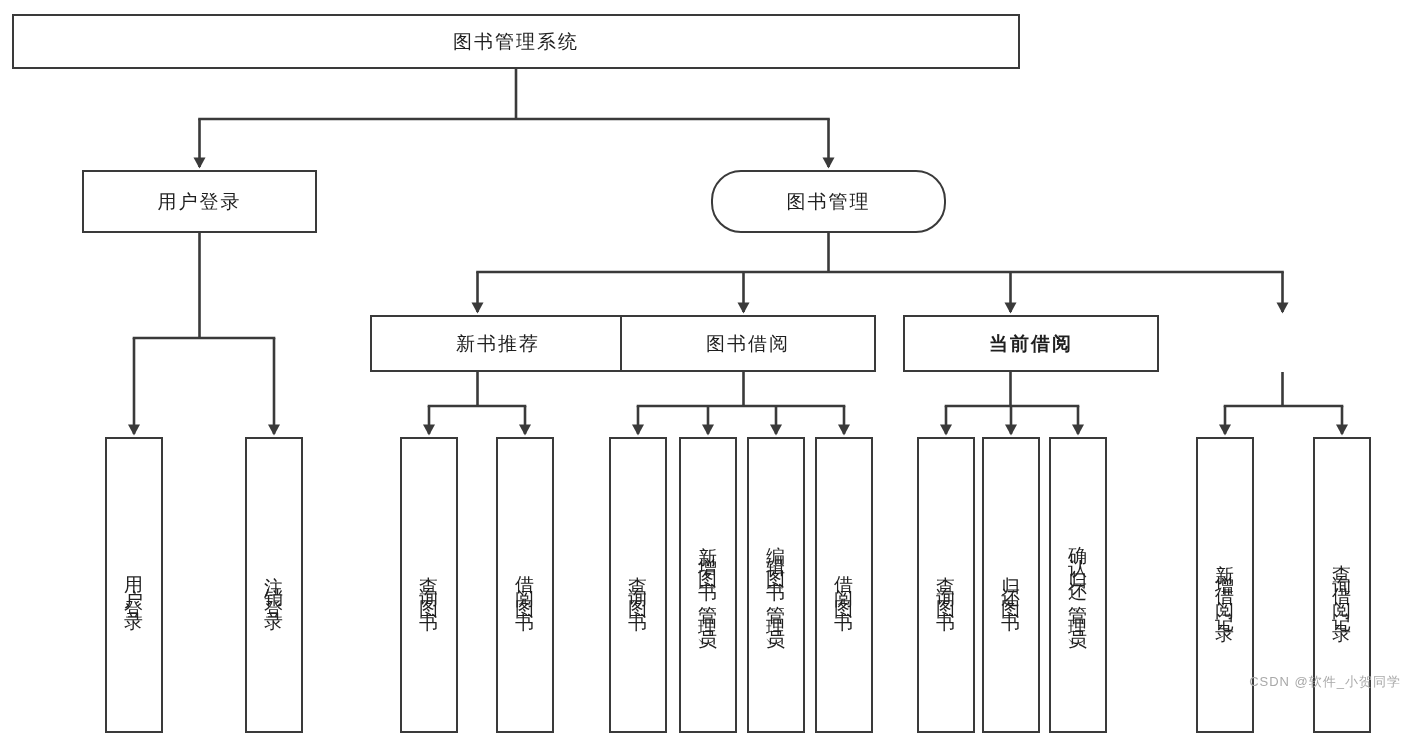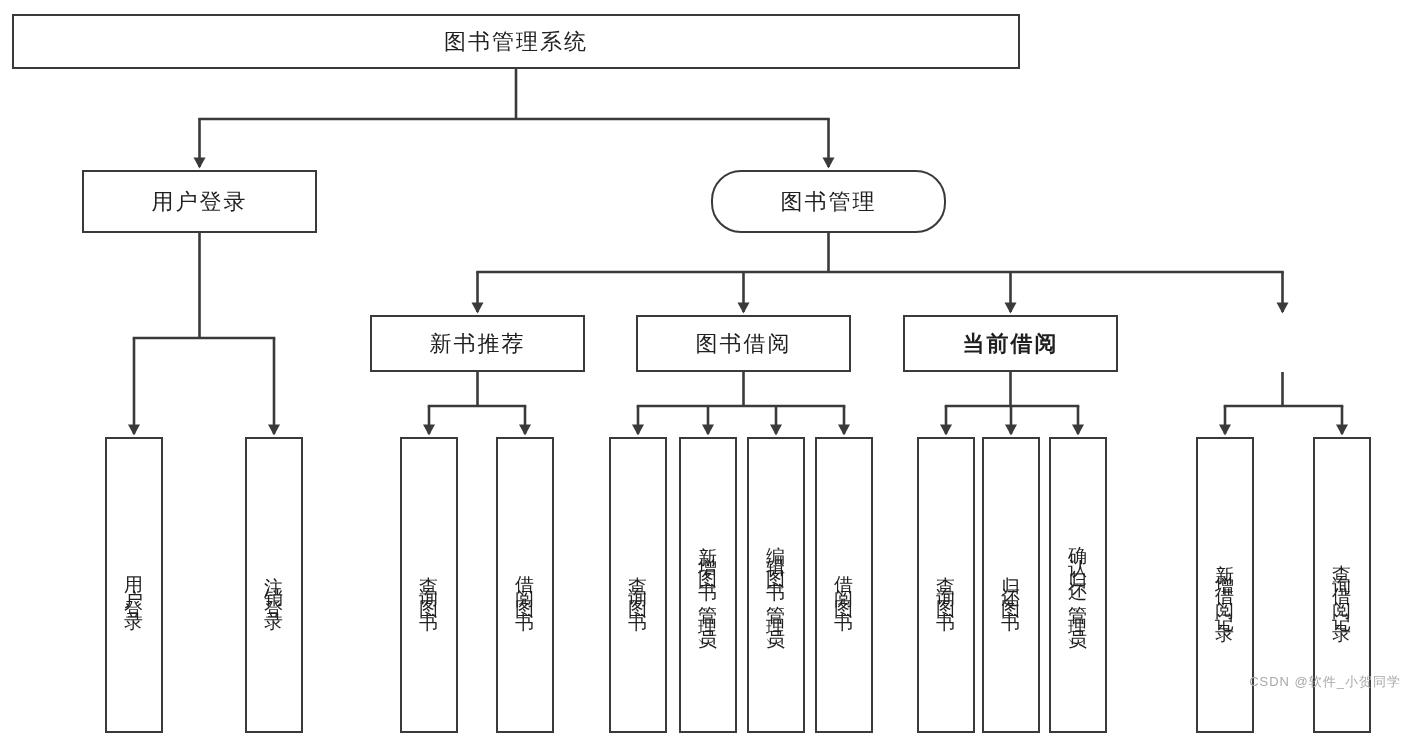--- a/index.html
+++ b/index.html
@@ -21,24 +21,24 @@
   .wires line{stroke:var(--line);stroke-width:2.6;}
   .wires .arrowhead{fill:var(--line);stroke:none;}
   .node{
     position:absolute;
     box-sizing:border-box;
     border:2.6px solid var(--line);
     background:#fff;
     display:flex;align-items:center;justify-content:center;
     text-align:center;
   }
-  .hnode{font-size:22px;letter-spacing:2px;line-height:1;text-align:right;}
+  .hnode{font-size:19px;letter-spacing:2px;line-height:1;text-align:right;}
   .root{left:12px;top:14px;width:1008px;height:55px;}
   .lv2{top:170px;width:235px;height:63px;}
-  .lv3{top:315px;width:215px;height:57px;}
+  .lv3{top:315px;width:256px;height:57px;}
   .vnode{
     top:437px;width:58px;height:296px;
     font-size:19px;line-height:1;
   }
   .vnode .vtext{
     writing-mode:vertical-rl;
     text-orientation:mixed;
     letter-spacing:12px;
     white-space:nowrap;
   }
@@ -103,21 +103,21 @@
     <line x1="1225" y1="406" x2="1225" y2="434" marker-end="url(#arr)"></line>
     <line x1="1342" y1="406" x2="1342" y2="434" marker-end="url(#arr)"></line>
   </svg>
 
   <div class="node hnode root">图书管理系统</div>
 
   <div class="node hnode lv2" style="left:82px;">用户登录</div>
   <div class="node hnode lv2" style="left:711px;border-radius:30px;">图书管理</div>
 
   <div class="node hnode lv3" style="left:370px;">新书推荐</div>
-  <div class="node hnode lv3" style="left:636px;">图书借阅</div>
+  <div class="node hnode lv3" style="left:620px;">图书借阅</div>
   <div class="node hnode lv3" style="left:903px;font-weight:bold;">当前借阅</div>
 
   <div class="node vnode" style="left:105px;">
     <span class="vtext">用户登录</span>
   </div>
   <div class="node vnode" style="left:245px;">
     <span class="vtext">注销登录</span>
   </div>
 
   <div class="node vnode" style="left:400px;">

